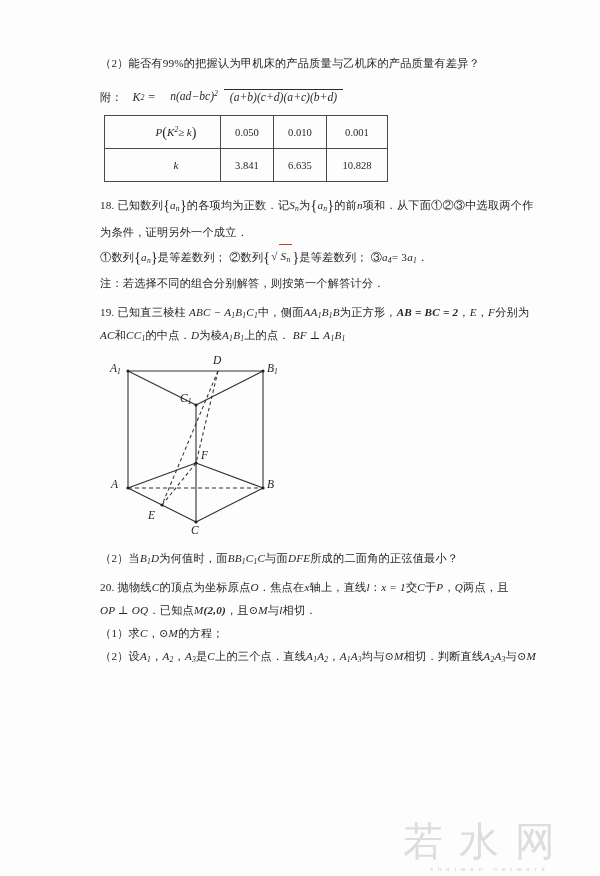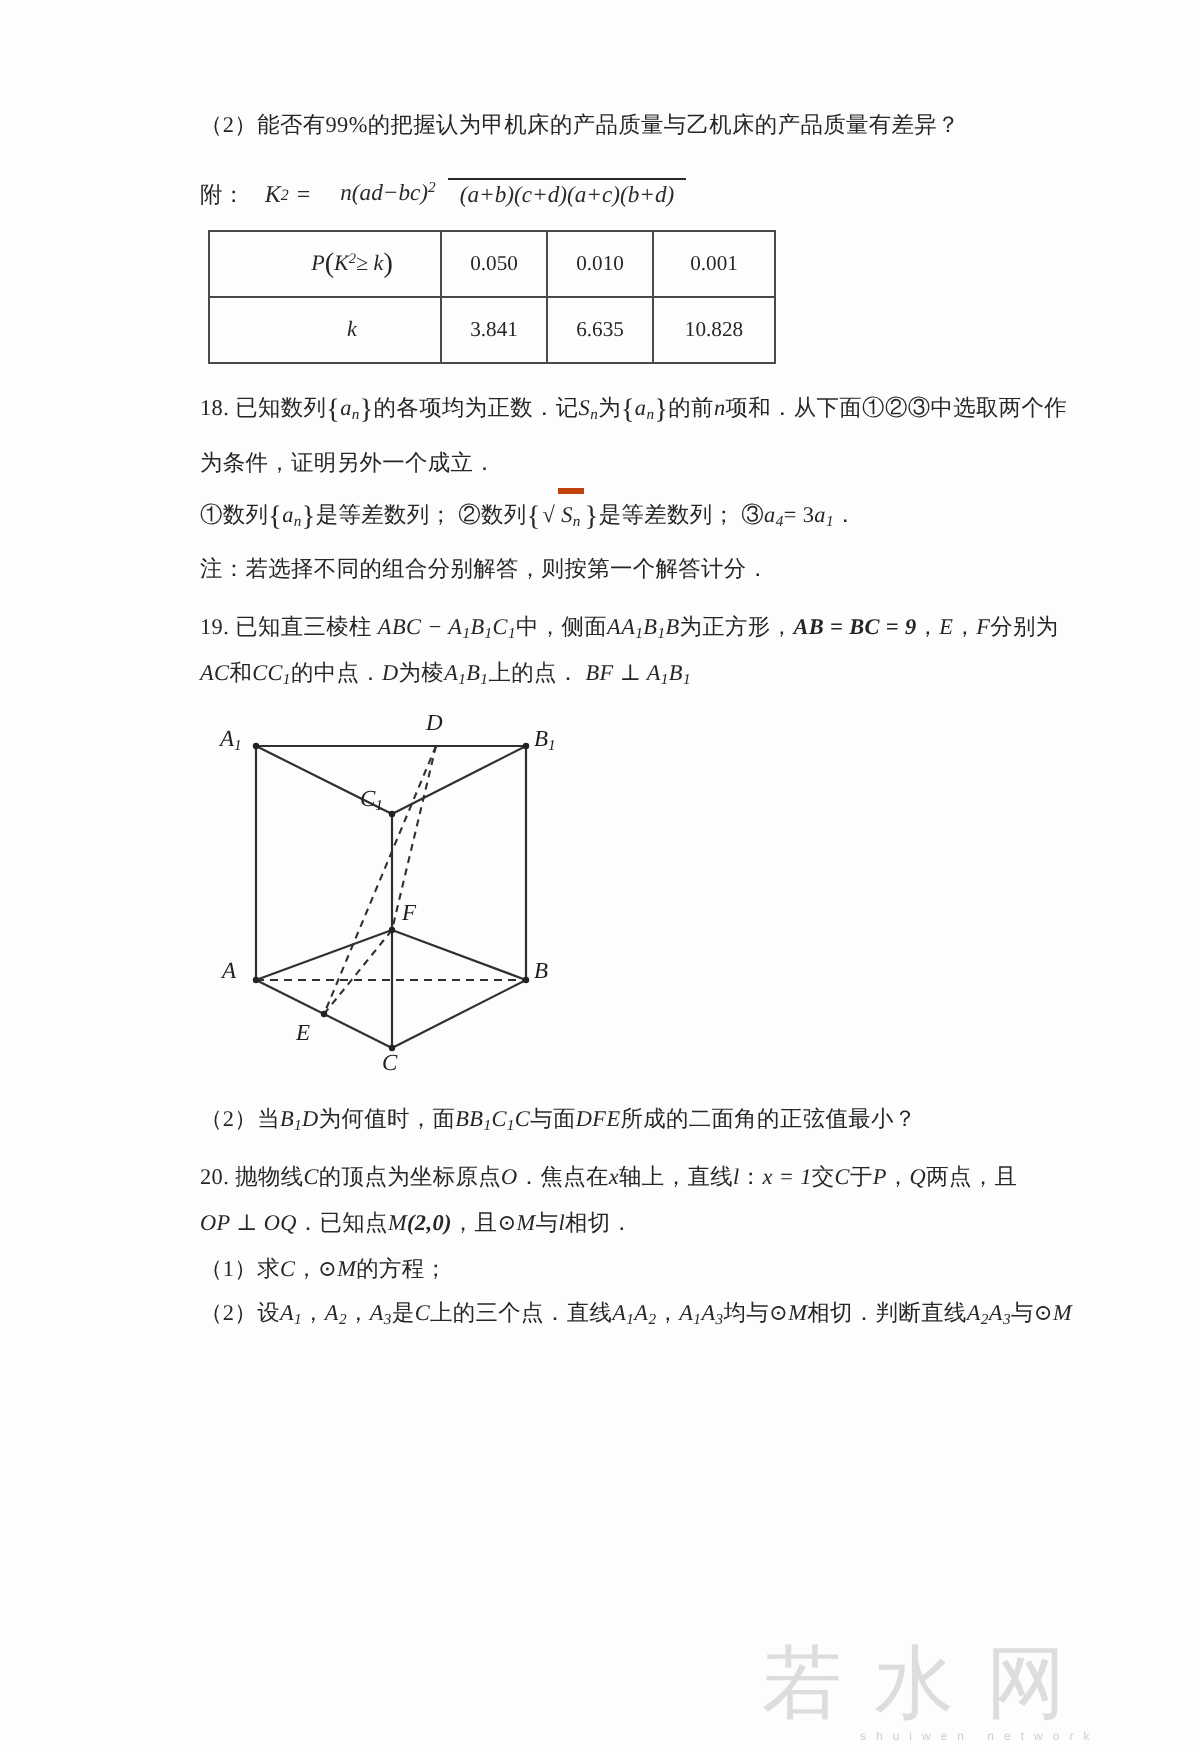--- a/index.html
+++ b/index.html
@@ -110,21 +110,21 @@
     font-style: normal;
     font-size: 1.28em;
     vertical-align: -0.07em;
   }
   .sqrt {
     display: inline-block;
     position: relative;
     padding-left: 1px;
   }
   .sqrt > .radicand {
-    border-top: 3px solid #c2410c;
+    border-top: 1px solid #c2410c;
     padding: 0 2px 0 2px;
     display: inline-block;
     margin-left: 1px;
   }
   .brace { font-size: 1.25em; font-style: normal; vertical-align: -0.1em; }
   
   .figure-wrap {
     position: relative;
     width: 230px;
     height: 190px;
@@ -136,21 +136,21 @@
     position: absolute;
     font-style: italic;
     font-size: 11.5px;
     color: #1f1f1f;
     font-family: "Liberation Serif", "DejaVu Serif", serif;
   }
   .fig-label sub { font-size: 0.66em; }
   
   .wm-big {
     position: absolute;
-    left: 381px;
+    left: 403px;
     top: 814px;
     font-size: 40px;
     letter-spacing: 16px;
     color: rgba(150,150,150,0.30);
     font-family: "Liberation Sans", "DejaVu Sans", sans-serif;
     white-space: nowrap;
     pointer-events: none;
   }
   .wm-small {
     position: absolute;
@@ -228,21 +228,21 @@
       <span>①数列</span><span class="brace">{</span><span class="it">a</span><sub>n</sub><span class="brace">}</span><span>是等差数列；</span>
       <span>②数列</span><span class="brace">{</span><span class="sqrt">√<span class="radicand it"><span>S</span><sub>n</sub></span></span><span class="brace">}</span><span>是等差数列；</span>
       <span>③</span><span class="it">a</span><sub>4</sub><span>= 3</span><span class="it">a</span><sub>1</sub><span>．</span>
     </div>
     <div class="para">注：若选择不同的组合分别解答，则按第一个解答计分．</div>
 
     <div class="spacer-sm"></div>
 
     <div class="para">
       <span>19. 已知直三棱柱</span>
-      <span class="it"><span>ABC − A</span><sub>1</sub><span>B</span><sub>1</sub><span>C</span><sub>1</sub></span><span>中，侧面</span><span class="it"><span>AA</span><sub>1</sub><span>B</span><sub>1</sub><span>B</span></span><span>为正方形，</span><span class="bold-it">AB = BC = 9</span><span>，</span><span class="it">E</span><span>，</span><span class="it">F</span><span>分别为</span>
+      <span class="it"><span>ABC − A</span><sub>1</sub><span>B</span><sub>1</sub><span>C</span><sub>1</sub></span><span>中，侧面</span><span class="it"><span>AA</span><sub>1</sub><span>B</span><sub>1</sub><span>B</span></span><span>为正方形，</span><span class="bold-it">AB = BC = 2</span><span>，</span><span class="it">E</span><span>，</span><span class="it">F</span><span>分别为</span>
     </div>
     <div class="para">
       <span class="it">AC</span><span>和</span><span class="it"><span>CC</span><sub>1</sub></span><span>的中点．</span><span class="it">D</span><span>为棱</span><span class="it"><span>A</span><sub>1</sub><span>B</span><sub>1</sub></span><span>上的点．</span>
       <span class="it"><span>BF ⊥ A</span><sub>1</sub><span>B</span><sub>1</sub></span>
     </div>
 
     <div class="figure-wrap">
       <svg width="230" height="190" viewBox="0 0 230 190">
 
         <line x1="22" y1="14" x2="157" y2="14" stroke="#303030" stroke-width="1.1"></line>

